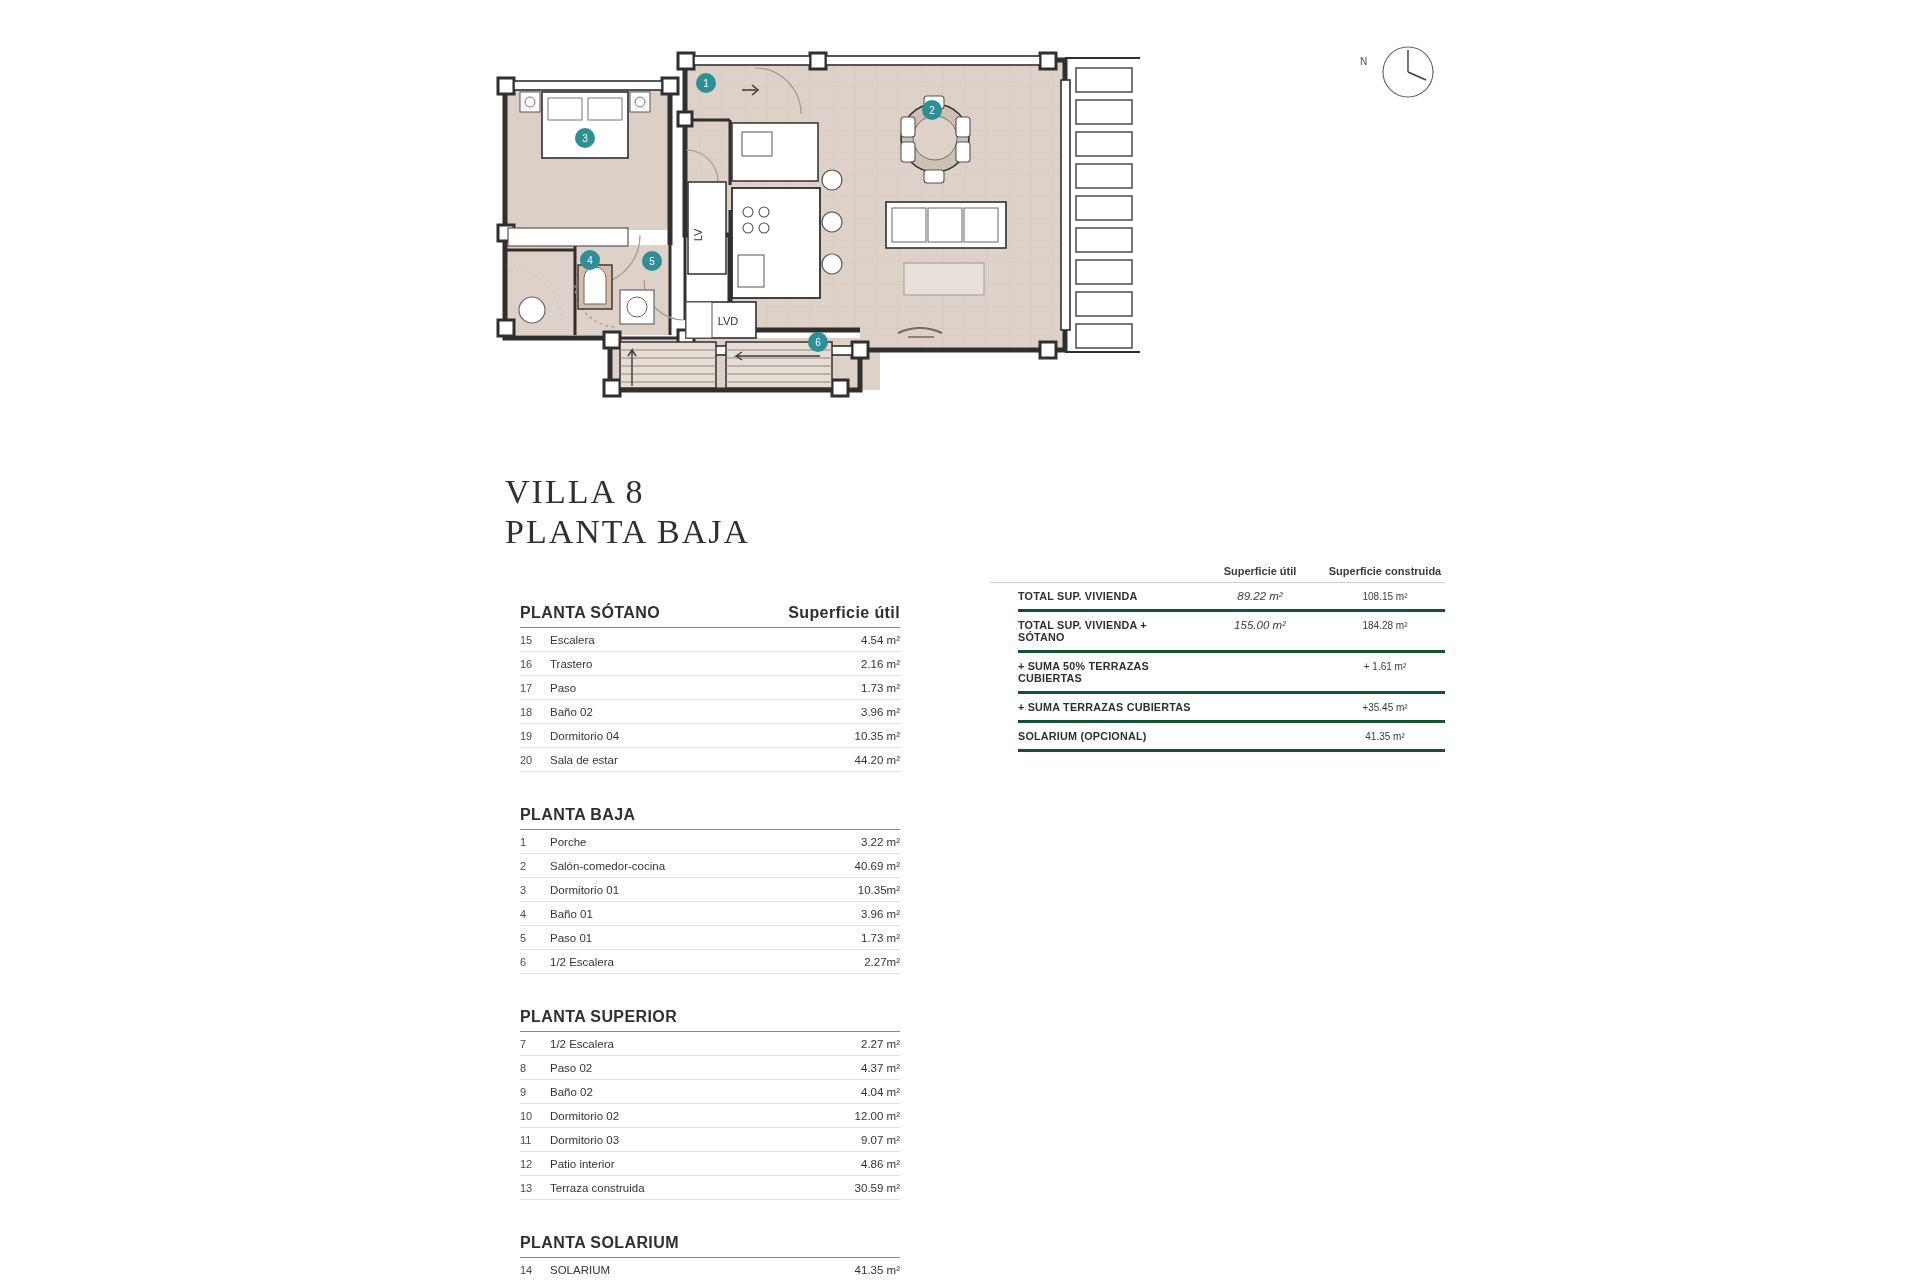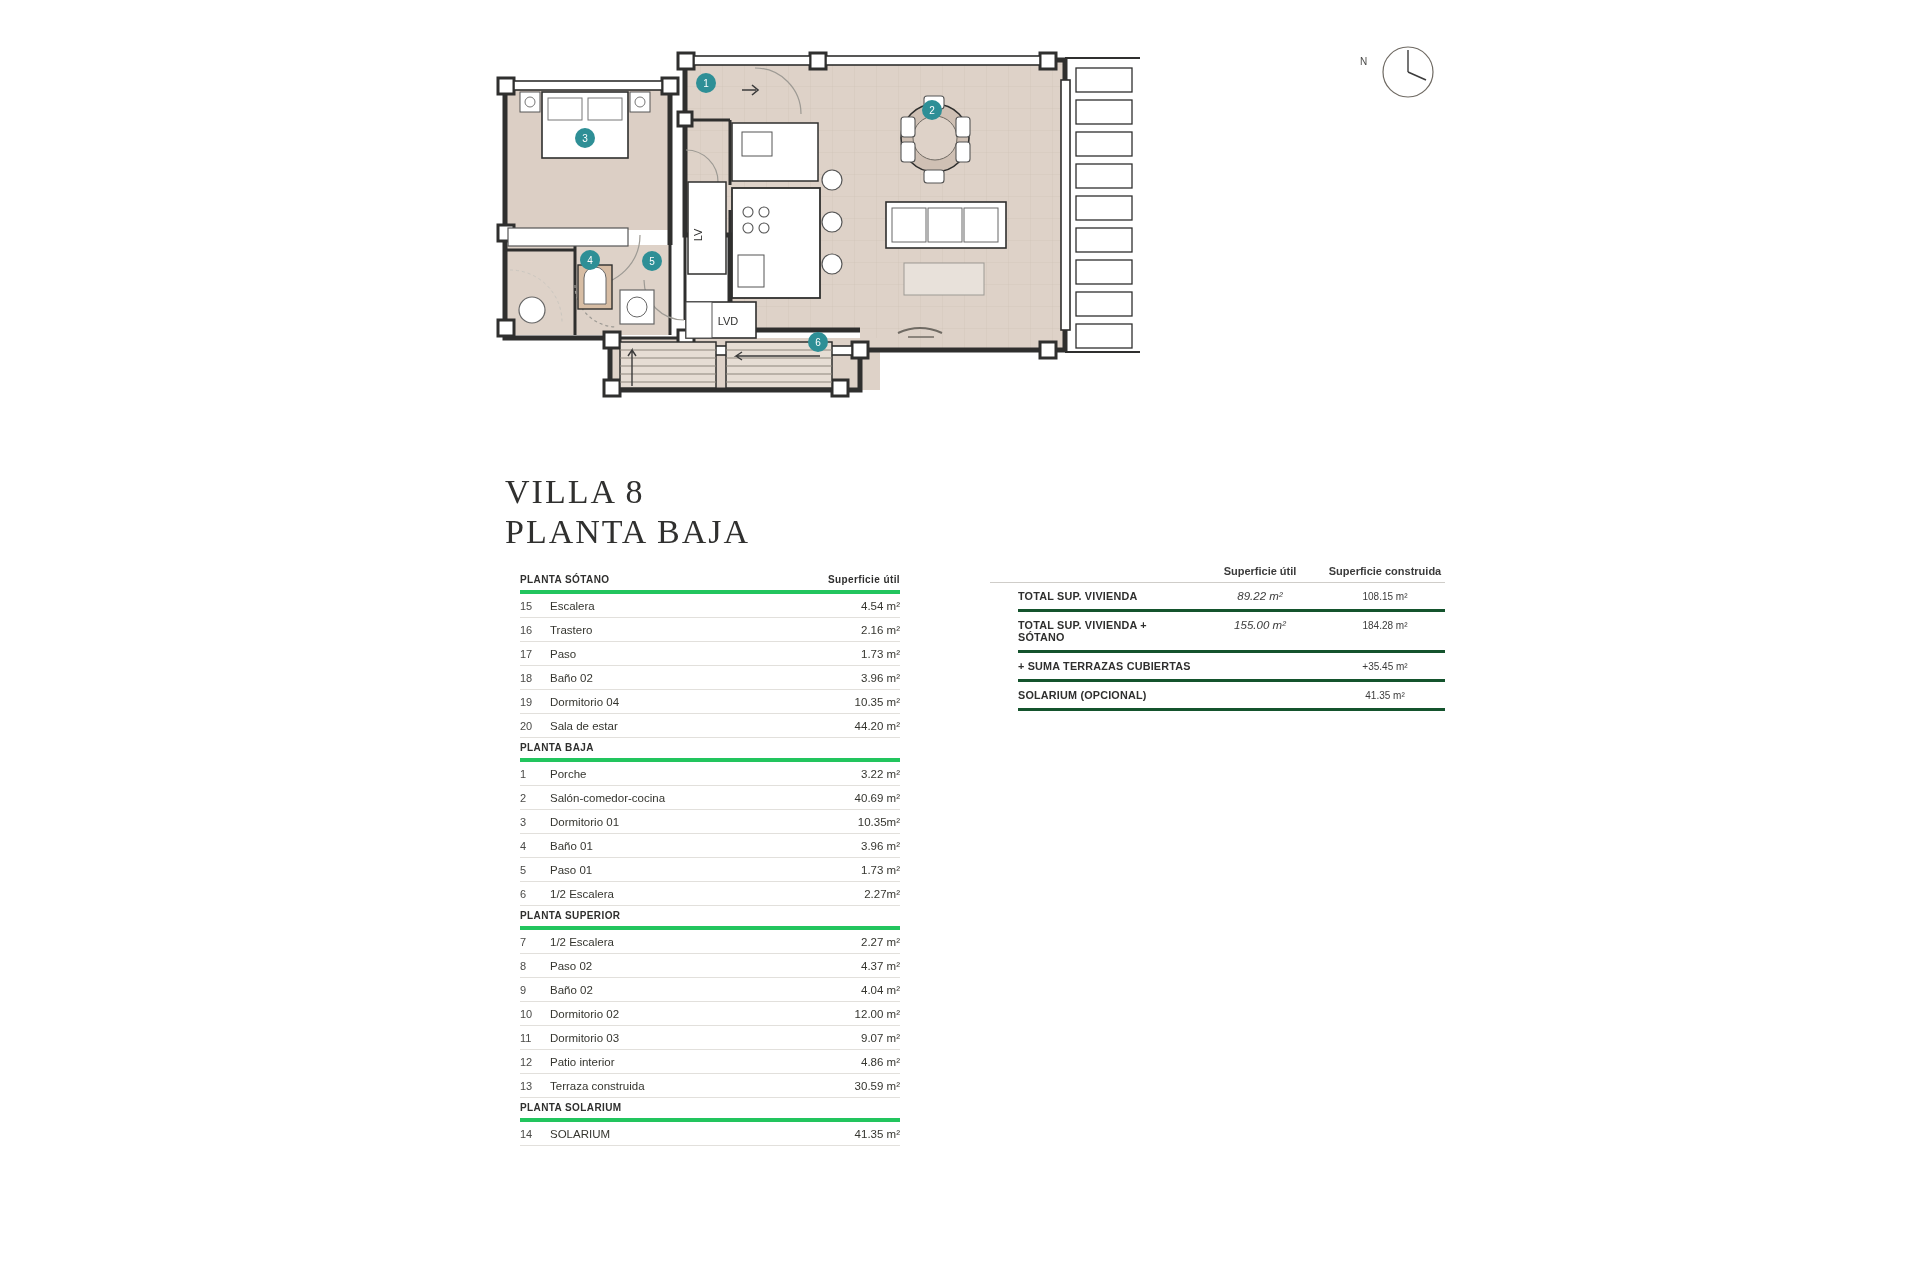--- a/index.html
+++ b/index.html
@@ -49,27 +49,28 @@
   .table-right {
     position: absolute;
     left: 990px;
     top: 565px;
     width: 455px;
     font-size: 11.5px;
   }
 
   .sec-head {
     font-weight: bold;
-    font-size: 10px;
+    font-size: 16px;
     letter-spacing: .4px;
     padding: 4px 0 5px 0;
-    border-bottom: 4px solid #22c55e;
+    border-bottom: 1px solid #22c55e;
     color: #2f2f2e;
     display: flex;
     justify-content: space-between;
+    margin-top: 30px;
   }
   .sec-head .sh-right { font-weight: bold; }
 
   .row {
     display: flex;
     align-items: baseline;
     padding: 5.5px 0 5.5px 0;
     border-bottom: 1px solid #e2e0dc;
   }
   .row .num {
@@ -506,20 +507,25 @@
       <span class="rlabel">TOTAL SUP. VIVIENDA</span>
       <span class="rv1">89.22 m²</span>
       <span class="rv2">108.15 m²</span>
     </div>
     <div class="rrow">
       <span class="rlabel">TOTAL SUP. VIVIENDA + SÓTANO</span>
       <span class="rv1">155.00  m²</span>
       <span class="rv2">184.28 m²</span>
     </div>
     <div class="rrow">
+      <span class="rlabel">+ SUMA 50% TERRAZAS CUBIERTAS</span>
+      <span class="rv1"></span>
+      <span class="rv2">+ 1.61 m²</span>
+    </div>
+    <div class="rrow">
       <span class="rlabel">+ SUMA TERRAZAS CUBIERTAS</span>
       <span class="rv1"></span>
       <span class="rv2">+35.45 m²</span>
     </div>
     <div class="rrow">
       <span class="rlabel">SOLARIUM (OPCIONAL)</span>
       <span class="rv1"></span>
       <span class="rv2">41.35 m²</span>
     </div>
   </div>

